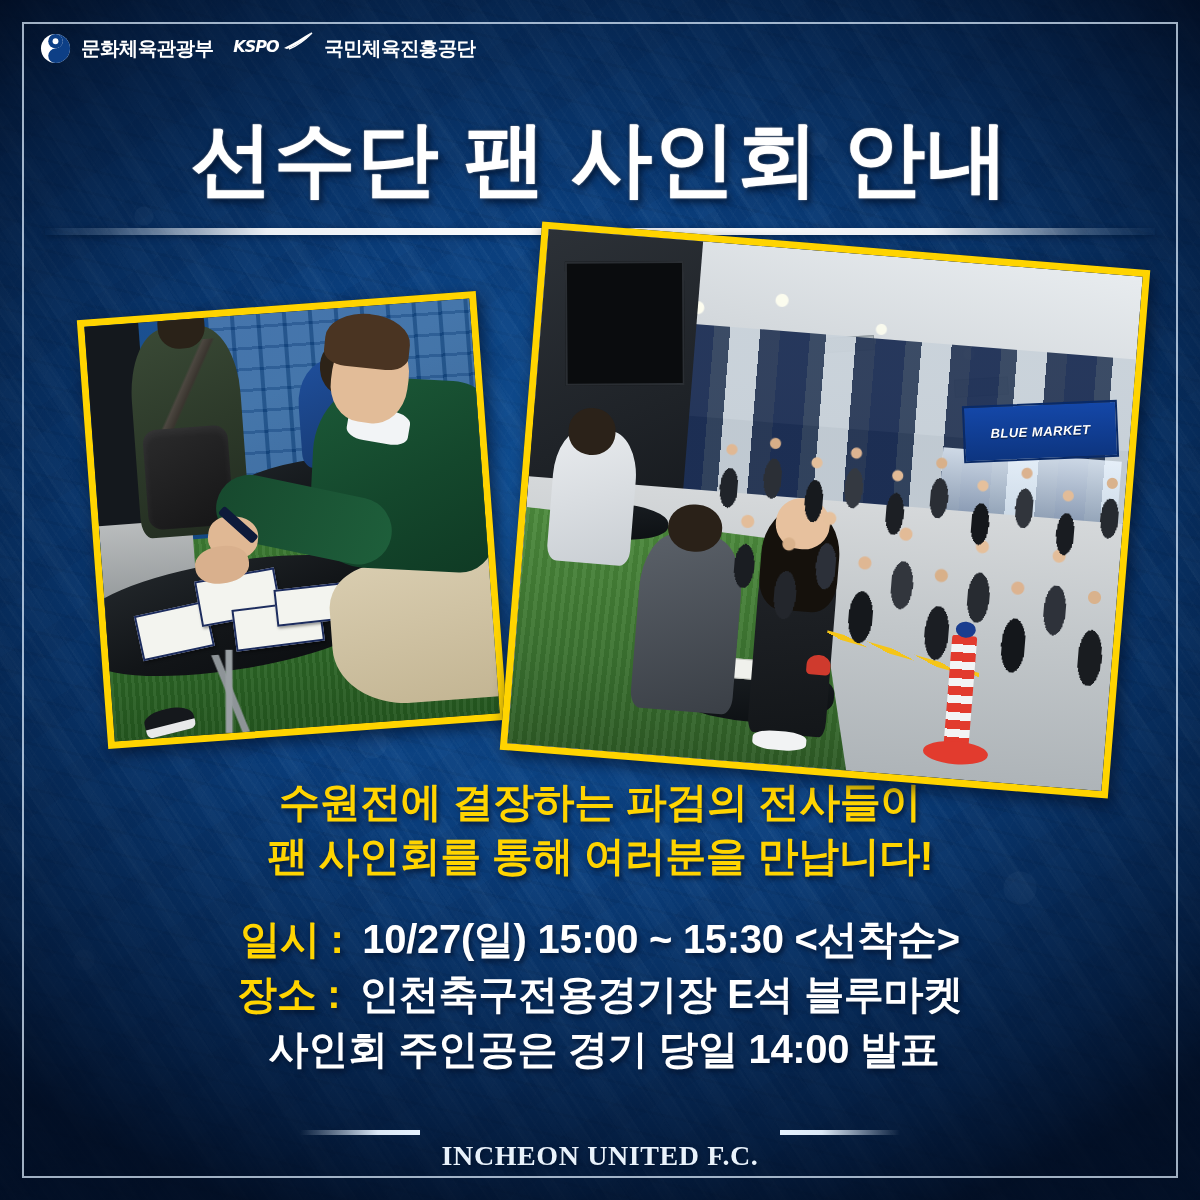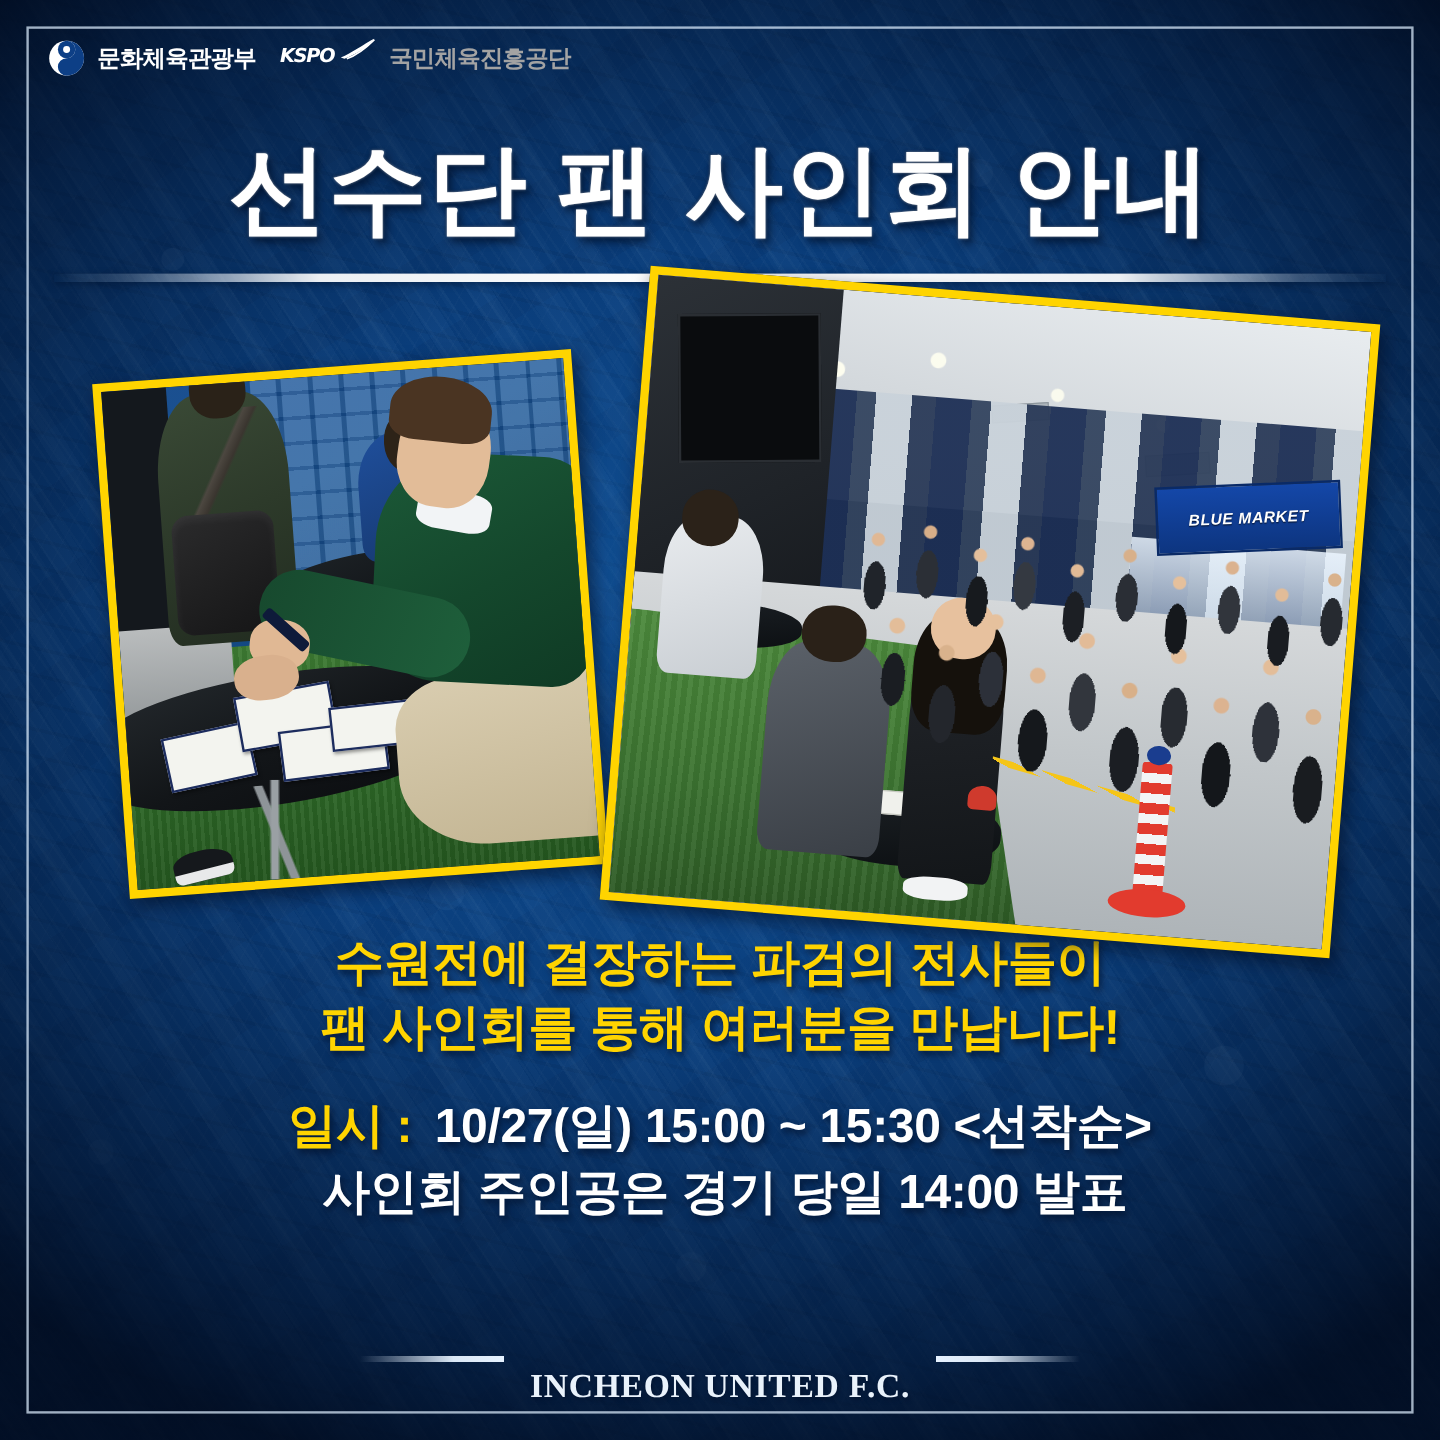--- a/index.html
+++ b/index.html
@@ -100,21 +100,21 @@
     left: 0; top: 2px;
     color: #ffffff;
     font-size: 16px;
     font-weight: bold;
     font-style: italic;
     letter-spacing: -1px;
     font-family: "DejaVu Sans", sans-serif;
   }
   .kspo-swoosh { position: absolute; right: -6px; top: -3px; }
   .kspo-name {
-    color: #a3a3a3;
+    color: #ffffff;
     font-size: 19.5px;
     font-weight: bold;
     letter-spacing: -0.6px;
     white-space: nowrap;
     margin-left: 8px;
   }
 
   
   .title {
     position: absolute;
@@ -436,20 +436,24 @@
     <div class="subtitle-line">수원전에 결장하는 파검의 전사들이</div>
     <div class="subtitle-line">팬 사인회를 통해 여러분을 만납니다!</div>
   </div>
 
   <div class="details">
     <div class="detail-row">
       <span class="detail-label">일시 :</span>
       <span class="detail-value">10/27(일) 15:00 ~ 15:30 &lt;선착순&gt;</span>
     </div>
     <div class="detail-row">
+      <span class="detail-label">장소 :</span>
+      <span class="detail-value">인천축구전용경기장 E석 블루마켓</span>
+    </div>
+    <div class="detail-row">
       <span class="detail-label"></span>
       <span class="detail-value">사인회 주인공은 경기 당일 14:00 발표</span>
     </div>
   </div>
 
   <div class="footer">
     <span class="footer-rule footer-rule-left"></span>
     <span class="footer-text">INCHEON UNITED F.C.</span>
     <span class="footer-rule footer-rule-right"></span>
   </div>

